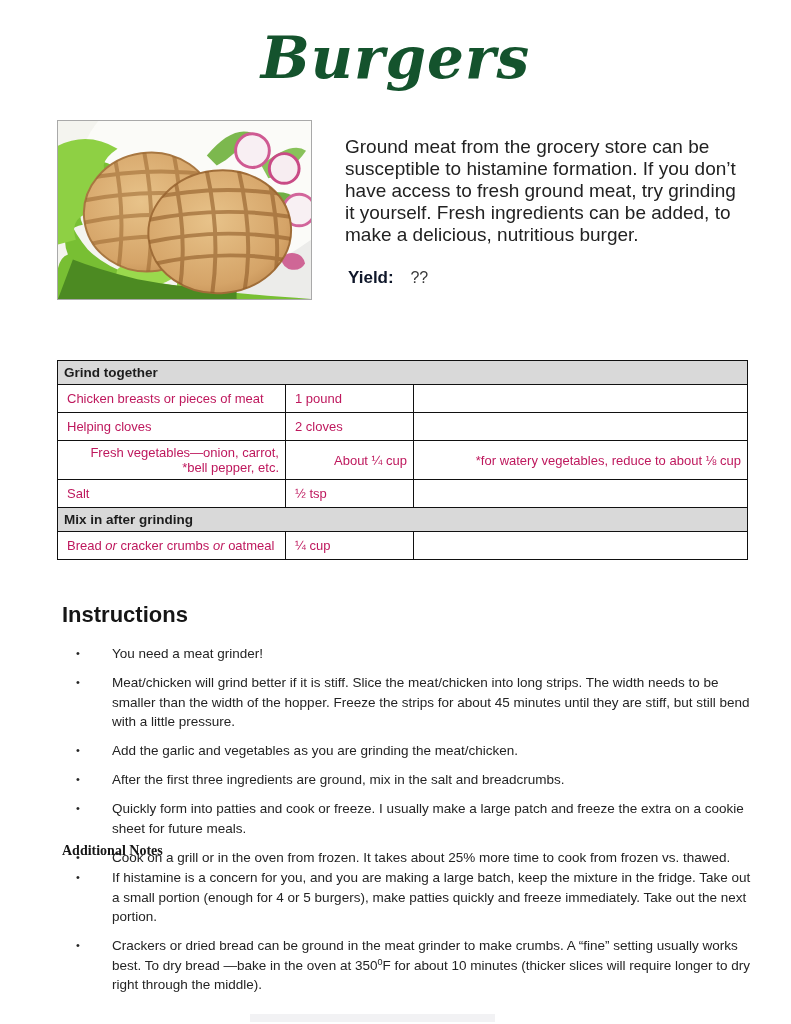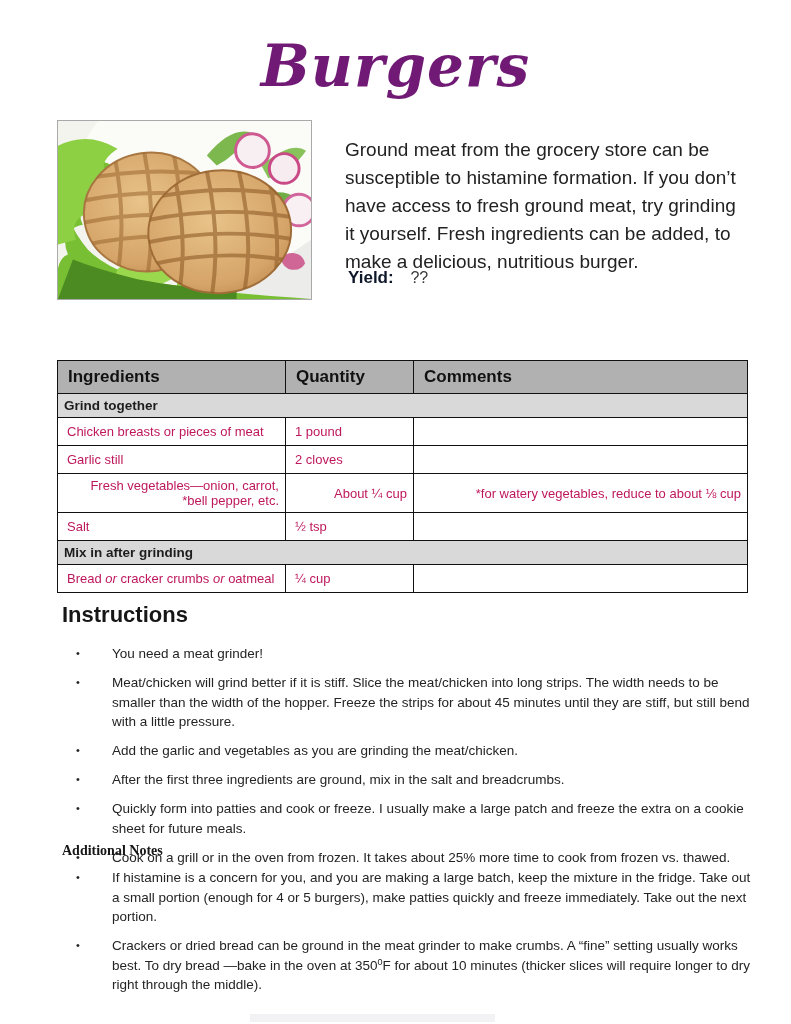--- a/index.html
+++ b/index.html
@@ -1,28 +1,28 @@
 <!DOCTYPE html>
 <html><head>
 <meta charset="utf-8">
 <style>
   html,body{margin:0;padding:0;background:#fff;}
   .page{position:relative;width:791px;height:1024px;background:#fff;overflow:hidden;
         font-family:"Liberation Sans",sans-serif;color:#1d1d1d;}
 
   .title{position:absolute;top:24px;left:0;right:0;text-align:center;
          font-family:"DejaVu Serif",serif;font-style:italic;font-weight:700;
-         font-size:58px;color:#701a75;letter-spacing:1px;margin-top:8px;}
+         font-size:58px;color:#14532d;letter-spacing:1px;}
 
   .photo-frame{position:absolute;top:120px;left:57px;width:255px;height:180px;
                border:1px solid #a9a9a9;box-sizing:border-box;background:#f2f3ee;}
   .photo-frame svg{display:block;width:100%;height:100%;}
 
   .intro{position:absolute;top:136px;left:345px;width:404px;
-         font-size:19px;line-height:28px;color:#222;}
+         font-size:19px;line-height:22px;color:#222;}
   .yield-row{position:absolute;top:268px;left:348px;font-size:17px;}
   .yield-label{font-weight:700;color:#0f172a;}
   .yield-value{margin-left:12px;font-size:16px;color:#3a3a3a;}
 
   table.recipe{position:absolute;top:360px;left:57px;width:690px;
                border-collapse:collapse;table-layout:fixed;}
   table.recipe td,table.recipe th{border:1.5px solid #111;box-sizing:border-box;
                vertical-align:middle;text-align:left;}
   col.c1{width:228px;} col.c2{width:128px;} col.c3{width:334px;}
   th.hdr{background:#b1b1b1;font-size:17px;font-weight:700;color:#111;
@@ -129,35 +129,30 @@
     <span class="yield-value">??</span>
   </div>
 
   <table class="recipe">
     <colgroup>
         <col class="c1">
         <col class="c2">
         <col class="c3">
       </colgroup>
     <tbody>
-        <tr>
-      <th class="hdr">Ingredients</th>
-      <th class="hdr">Quantity</th>
-      <th class="hdr">Comments</th>
-    </tr>
     <tr>
       <td class="section" colspan="3">Grind together</td>
     </tr>
     <tr>
       <td class="cell">Chicken breasts  or pieces of meat</td>
       <td class="cell">1 pound</td>
       <td class="cell"></td>
     </tr>
     <tr>
-      <td class="cell">Garlic still</td>
+      <td class="cell">Helping cloves</td>
       <td class="cell">2 cloves</td>
       <td class="cell"></td>
     </tr>
     <tr class="tall">
       <td class="cell">Fresh vegetables—onion, carrot, *bell pepper, etc.</td>
       <td class="cell">About ¼ cup</td>
       <td class="cell">*for watery vegetables, reduce to about ⅛ cup</td>
     </tr>
     <tr>
       <td class="cell">Salt</td>

